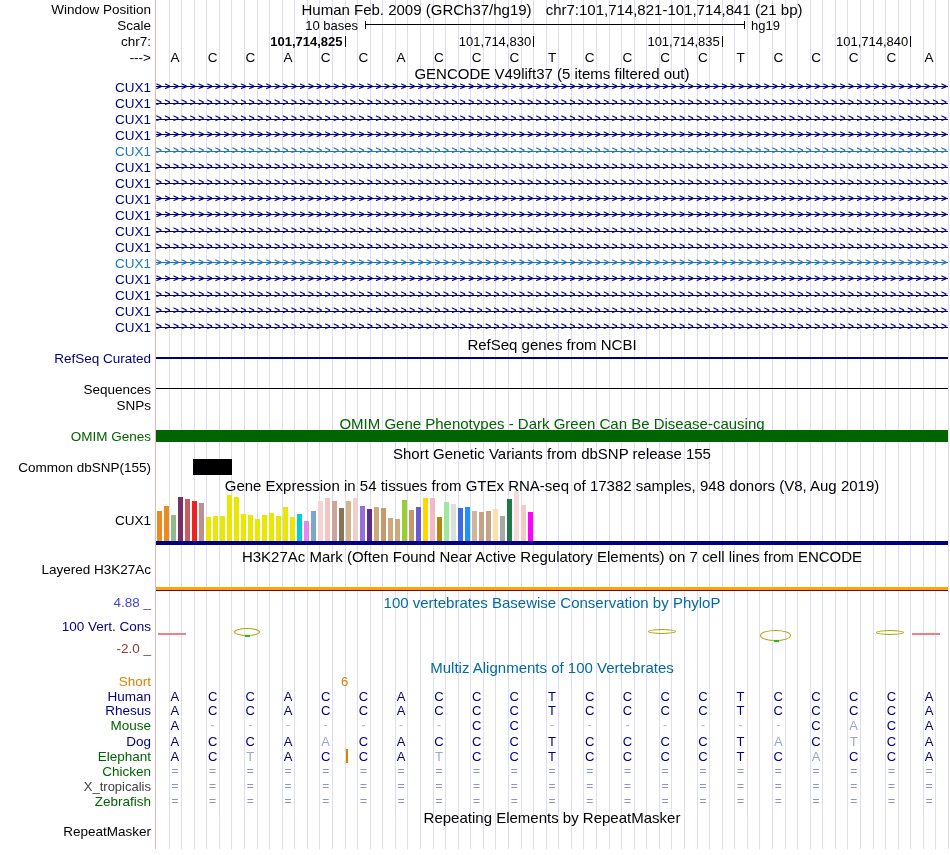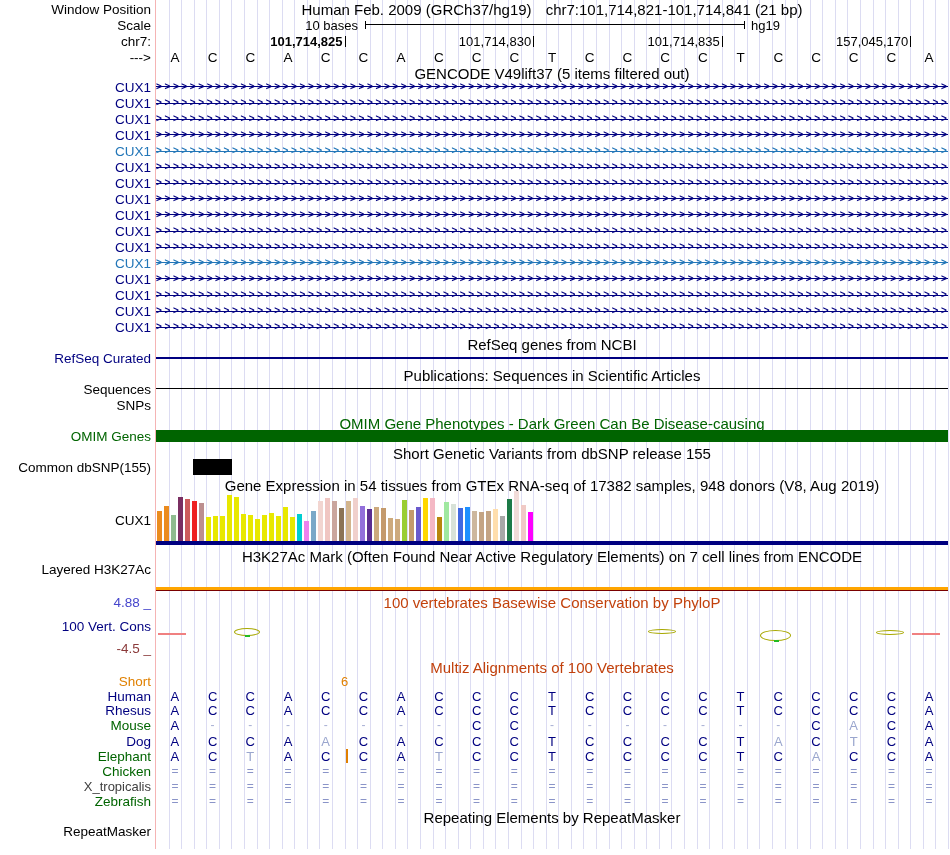--- a/index.html
+++ b/index.html
@@ -6,21 +6,21 @@
   #root{position:relative;width:950px;height:855px;background:#fff;
         font-family:"Liberation Sans",sans-serif;overflow:hidden}
   .gl{position:absolute;top:0;width:1px;height:849px;background:#dcdcf2;z-index:0}
   .pinkline{position:absolute;left:155px;top:0;width:1px;height:849px;background:#f5b4b4;z-index:0}
   .lbl{position:absolute;right:799px;transform:translateY(-50%);font-size:13.5px;
        white-space:nowrap;color:#000;z-index:3}
   .ct{position:absolute;left:156px;width:792px;text-align:center;transform:translateY(-50%);
       font-size:15px;color:#000;white-space:nowrap;z-index:3}
   .navy{color:#000080}
   .green{color:#006400}
-  .blue{color:#c2410c}
+  .blue{color:#0369a1}
   .orange{color:#e08000}
   .dred{color:#8b3a3a}
   .bluenum{color:#4646cc}
   .hline{position:absolute;left:156px;width:792px;z-index:2}
   .generow{position:absolute;left:156px;width:792px;height:10px;overflow:hidden;
            font-size:10px;line-height:10px;letter-spacing:2.6px;font-weight:bold;
            white-space:nowrap;z-index:2}
   .abs{position:absolute;z-index:2}
   .tickmark{position:absolute;width:1px;height:11px;background:#000;z-index:3}
 </style>
@@ -105,21 +105,20 @@
 
   <div class="lbl" style="top:41px">chr7:</div>
   <div class="lbl" style="top:57px">---&gt;</div>
 
   <div class="ct" style="top:73px">GENCODE V49lift37 (5 items filtered out)</div>
 
   <div class="ct" style="top:344px">RefSeq genes from NCBI</div>
   <div class="lbl navy" style="top:358px">RefSeq Curated</div>
   <div class="hline" style="top:357px;height:2px;background:#000080"></div>
 
-  <div class="ct" style="top:375px">Publications: Sequences in Scientific Articles</div>
   <div class="lbl" style="top:389px">Sequences</div>
   <div class="hline" style="top:388px;height:1px;background:#000"></div>
 
   <div class="lbl" style="top:405px">SNPs</div>
 
   <div class="ct green" style="top:423px">OMIM Gene Phenotypes - Dark Green Can Be Disease-causing</div>
   <div class="lbl green" style="top:436px">OMIM Genes</div>
   <div class="hline" style="top:430px;height:12px;background:#006400"></div>
 
   <div class="ct" style="top:453px">Short Genetic Variants from dbSNP release 155</div>
@@ -130,34 +129,34 @@
   <div class="lbl" style="top:520px">CUX1</div>
   <div class="hline" style="top:541px;height:4px;background:#000080"></div>
 
   <div class="ct" style="top:556px">H3K27Ac Mark (Often Found Near Active Regulatory Elements) on 7 cell lines from ENCODE</div>
   <div class="lbl" style="top:569px">Layered H3K27Ac</div>
   <div class="hline" style="top:587px;height:3px;background:#ffa500;border-bottom:1px solid #7a0000"></div>
 
   <div class="ct blue" style="top:602px">100 vertebrates Basewise Conservation by PhyloP</div>
   <div class="lbl bluenum" style="top:602px">4.88 _</div>
   <div class="lbl navy" style="top:626px">100 Vert. Cons</div>
-  <div class="lbl dred" style="top:648px">-4.5 _</div>
+  <div class="lbl dred" style="top:648px">-2.0 _</div>
 
   <div class="ct blue" style="top:667px">Multiz Alignments of 100 Vertebrates</div>
   <div class="lbl orange" style="top:681px">Short</div>
 
   <div class="ct" style="top:817px">Repeating Elements by RepeatMasker</div>
   <div class="lbl" style="top:831px">RepeatMasker</div>
 <div style="position: absolute; left: 342.571px; top: 41px; transform: translate(-100%, -50%); font-size: 13px; white-space: nowrap; z-index: 3; font-weight: bold;">101,714,825</div>
     <div class="tickmark" style="position: absolute; left: 344.571px; top: 36px; width: 1px; height: 11px; background: rgb(0, 0, 0); z-index: 3;"></div>
     <div style="position: absolute; left: 531.143px; top: 41px; transform: translate(-100%, -50%); font-size: 13px; white-space: nowrap; z-index: 3;">101,714,830</div>
     <div class="tickmark" style="position: absolute; left: 533.143px; top: 36px; width: 1px; height: 11px; background: rgb(0, 0, 0); z-index: 3;"></div>
     <div style="position: absolute; left: 719.714px; top: 41px; transform: translate(-100%, -50%); font-size: 13px; white-space: nowrap; z-index: 3;">101,714,835</div>
     <div class="tickmark" style="position: absolute; left: 721.714px; top: 36px; width: 1px; height: 11px; background: rgb(0, 0, 0); z-index: 3;"></div>
-    <div style="position: absolute; left: 908.286px; top: 41px; transform: translate(-100%, -50%); font-size: 13px; white-space: nowrap; z-index: 3;">157,045,170</div>
+    <div style="position: absolute; left: 908.286px; top: 41px; transform: translate(-100%, -50%); font-size: 13px; white-space: nowrap; z-index: 3;">101,714,840</div>
     <div class="tickmark" style="position: absolute; left: 910.286px; top: 36px; width: 1px; height: 11px; background: rgb(0, 0, 0); z-index: 3;"></div>
     <div style="position: absolute; left: 174.9px; top: 57px; transform: translate(-50%, -50%); font-size: 13.5px; z-index: 3;">A</div>
     <div style="position: absolute; left: 212.6px; top: 57px; transform: translate(-50%, -50%); font-size: 13.5px; z-index: 3;">C</div>
     <div style="position: absolute; left: 250.3px; top: 57px; transform: translate(-50%, -50%); font-size: 13.5px; z-index: 3;">C</div>
     <div style="position: absolute; left: 288px; top: 57px; transform: translate(-50%, -50%); font-size: 13.5px; z-index: 3;">A</div>
     <div style="position: absolute; left: 325.7px; top: 57px; transform: translate(-50%, -50%); font-size: 13.5px; z-index: 3;">C</div>
     <div style="position: absolute; left: 363.4px; top: 57px; transform: translate(-50%, -50%); font-size: 13.5px; z-index: 3;">C</div>
     <div style="position: absolute; left: 401.1px; top: 57px; transform: translate(-50%, -50%); font-size: 13.5px; z-index: 3;">A</div>
     <div style="position: absolute; left: 438.9px; top: 57px; transform: translate(-50%, -50%); font-size: 13.5px; z-index: 3;">C</div>
     <div style="position: absolute; left: 476.6px; top: 57px; transform: translate(-50%, -50%); font-size: 13.5px; z-index: 3;">C</div>

